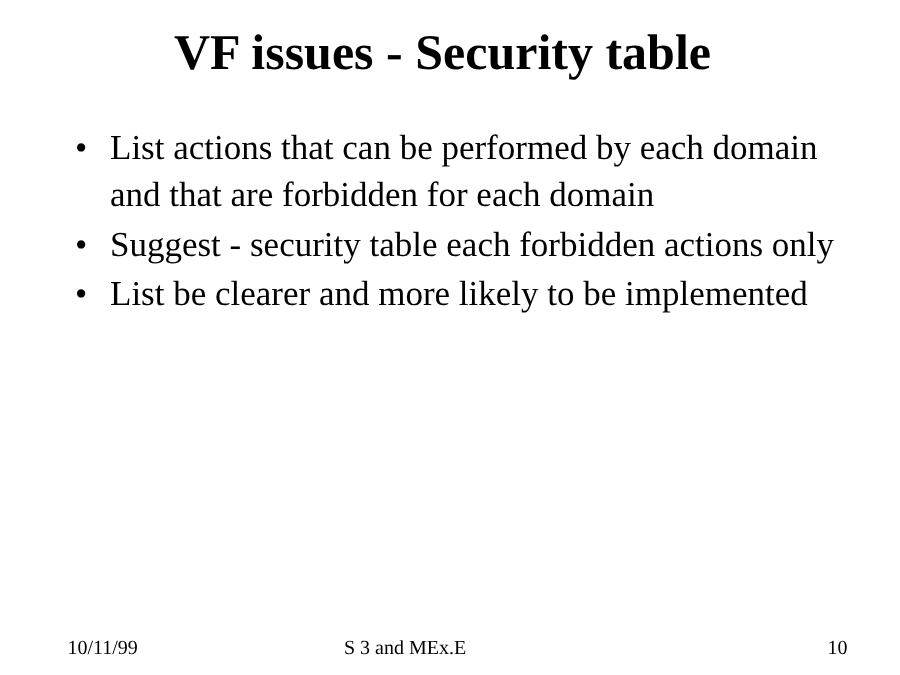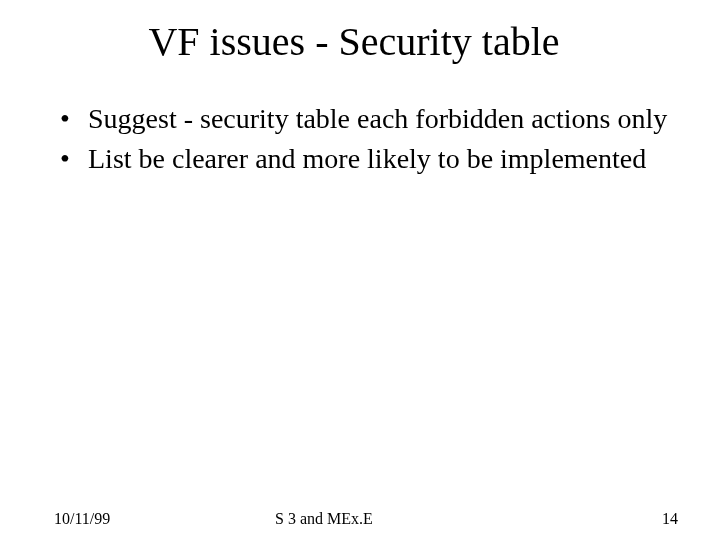--- a/index.html
+++ b/index.html
@@ -17,21 +17,21 @@
     height: 540px;
     box-sizing: border-box;
   }
   .title {
     position: absolute;
     top: 18px;
     left: 0;
     width: 708px;
     text-align: center;
     font-size: 40px;
-    font-weight: normal;
+    font-weight: bold;
   }
   .body {
     position: absolute;
     top: 100px;
     left: 54px;
     width: 620px;
   }
   ul.bullets {
     list-style: none;
     margin: 0;
@@ -78,24 +78,25 @@
 </style>
 </head>
 <body>
 
 <div class="slide">
 
   <div class="title">VF issues - Security table</div>
 
   <div class="body">
     <ul class="bullets">
+      <li>List actions that can be performed by each domain and that are forbidden for each domain</li>
       <li>Suggest - security table each forbidden actions only</li>
       <li>List be clearer and more likely to be implemented</li>
     </ul>
   </div>
 
   <div class="footer">
     <span class="footer-left">10/11/99</span>
     <span class="footer-center">S 3 and MEx.E</span>
-    <span class="footer-right">14</span>
+    <span class="footer-right">10</span>
   </div>
 
 </div>
 
 </body></html>

